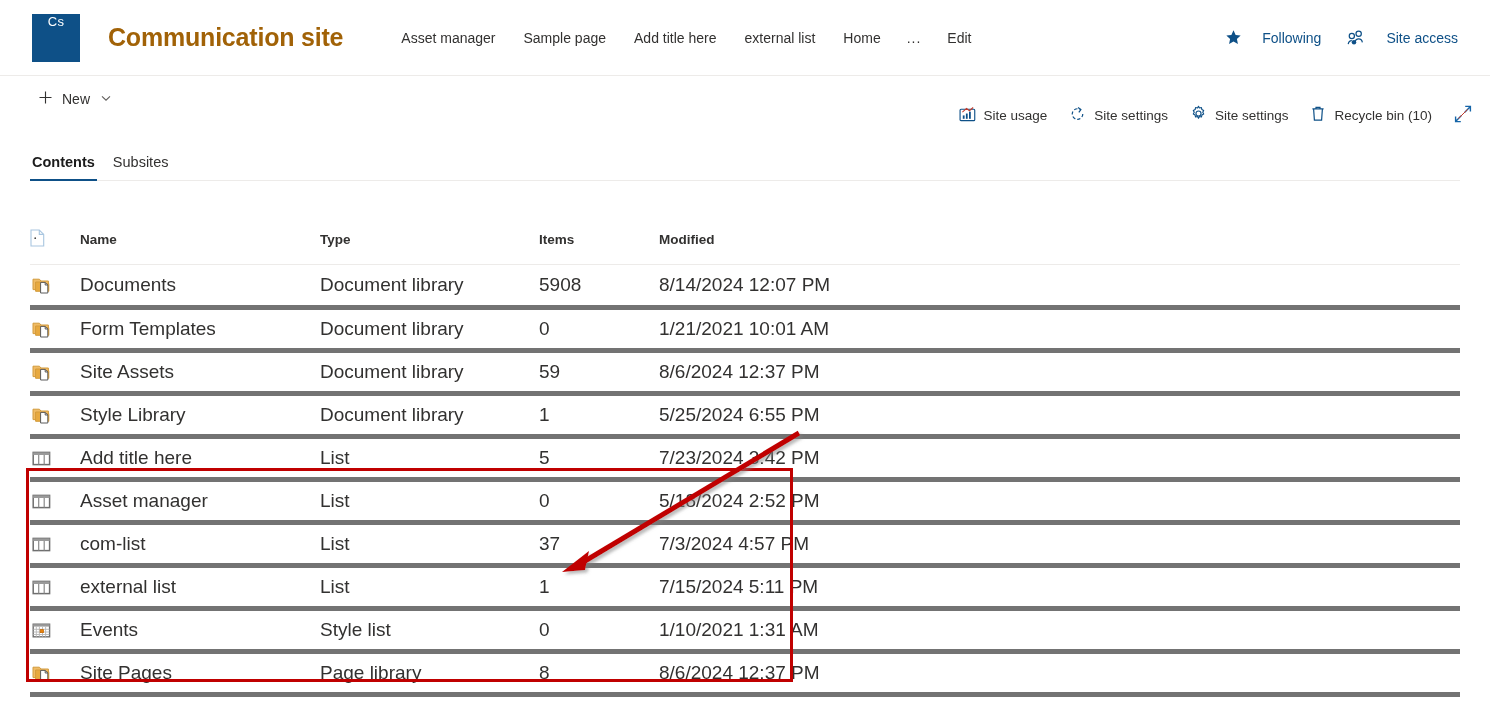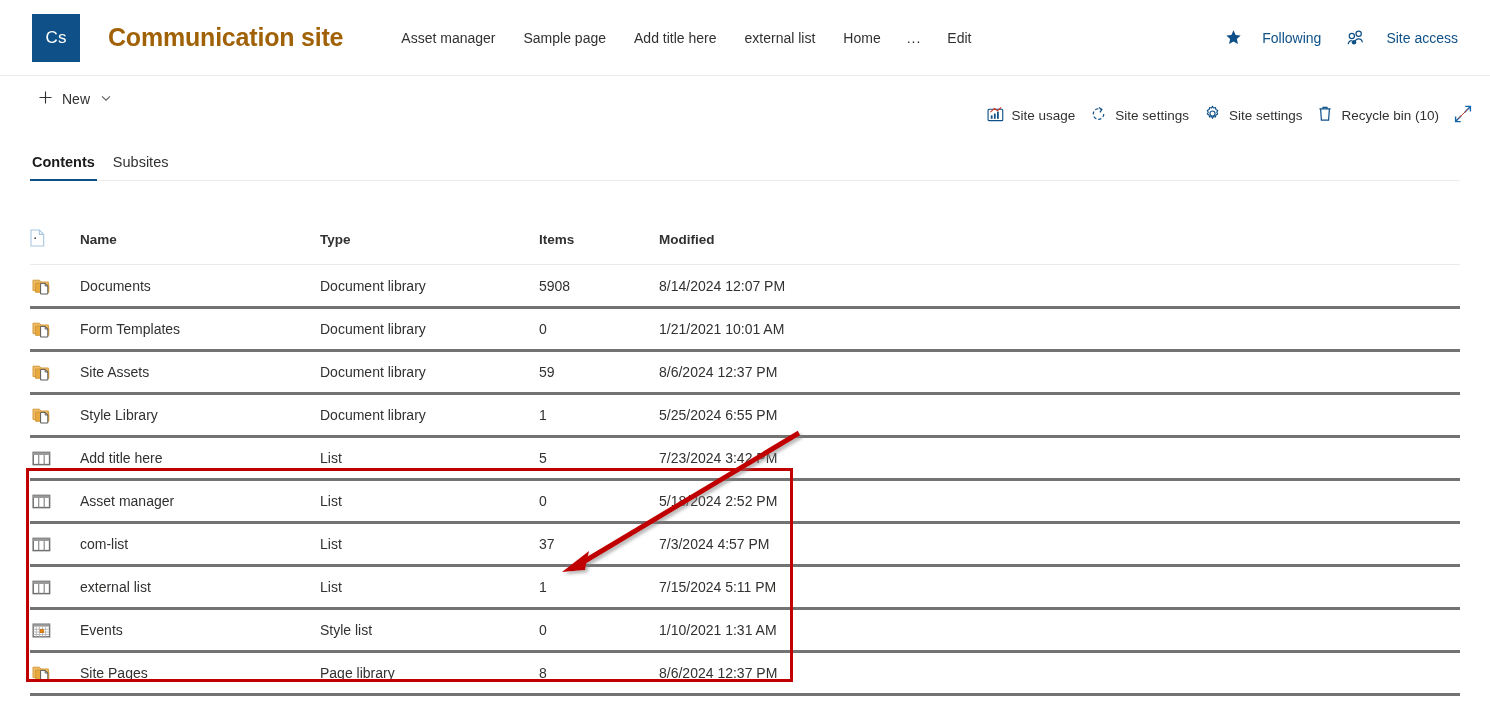--- a/index.html
+++ b/index.html
@@ -18,22 +18,22 @@
     height: 76px;
     display: flex;
     align-items: center;
     padding: 0 22px 0 32px;
     border-bottom: 1px solid #edebe9;
   }
   .site-logo {
     width: 48px; height: 48px;
     background: #0e5087;
     color: #ffffff;
-    display: flex; align-items: center; justify-content: center;
-    font-size: 17px; font-weight: 400;
+    display: flex; align-items: flex-start; justify-content: center;
+    font-size: 13px; font-weight: 400;
     letter-spacing: .2px;
     flex: 0 0 auto;
   }
   .site-title {
     margin-left: 28px;
     font-size: 25px;
     font-weight: 600;
     color: #a16207;
     letter-spacing: -.2px;
     white-space: nowrap;
@@ -76,21 +76,21 @@
     display: flex; align-items: center; gap: 9px;
     font-size: 14px; color: #323130;
     padding: 6px 10px; cursor: pointer;
     border-radius: 2px;
   }
   .new-plus { font-size: 17px; color: #323130; line-height: 1; font-weight: 300; }
   .chev { font-size: 9px; color: #605e5c; margin-left: 2px;}
   .cmd-right {
     margin-left: auto;
     display: flex; align-items: center;
-    gap: 15px;
+    gap: 22px;
     margin-top: 32px;
   }
   .cmd-action {
     display: flex; align-items: center; gap: 8px;
     font-size: 13.5px; color: #323130;
     cursor: pointer; white-space: nowrap;
   }
 
   
   .tabs-wrap {
@@ -127,25 +127,25 @@
   table.contents th {
     text-align: left;
     font-size: 13.5px;
     font-weight: 600;
     color: #323130;
     padding: 6px 0 14px 0;
     border-bottom: 1px solid #edebe9;
     vertical-align: middle;
   }
   table.contents td {
-    font-size: 14px;
+    font-size: 19px;
     color: #323130;
     padding: 0;
     height: 43px;
-    border-bottom: 3px solid #737373;
+    border-bottom: 5px solid #737373;
     vertical-align: middle;
   }
   .col-icon  { width: 50px; }
   .col-name  { width: 240px; }
   .col-type  { width: 219px; }
   .col-items { width: 120px; }
   .col-mod   { width: auto; }
   td.c-name { color:#1b1b1b; }
   td.c-type, td.c-items, td.c-mod { color:#3b3a39; }
   th.h-name { padding-left: 0; }

